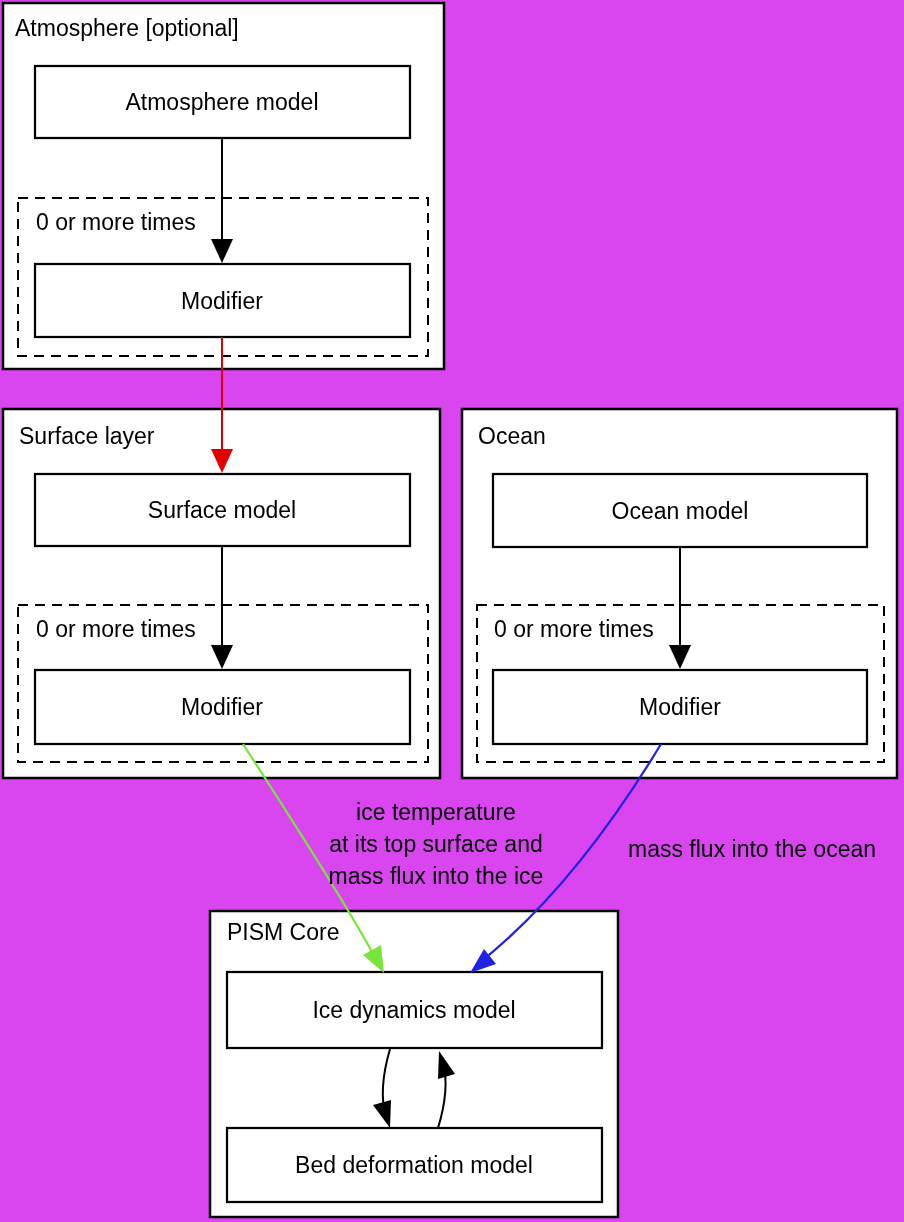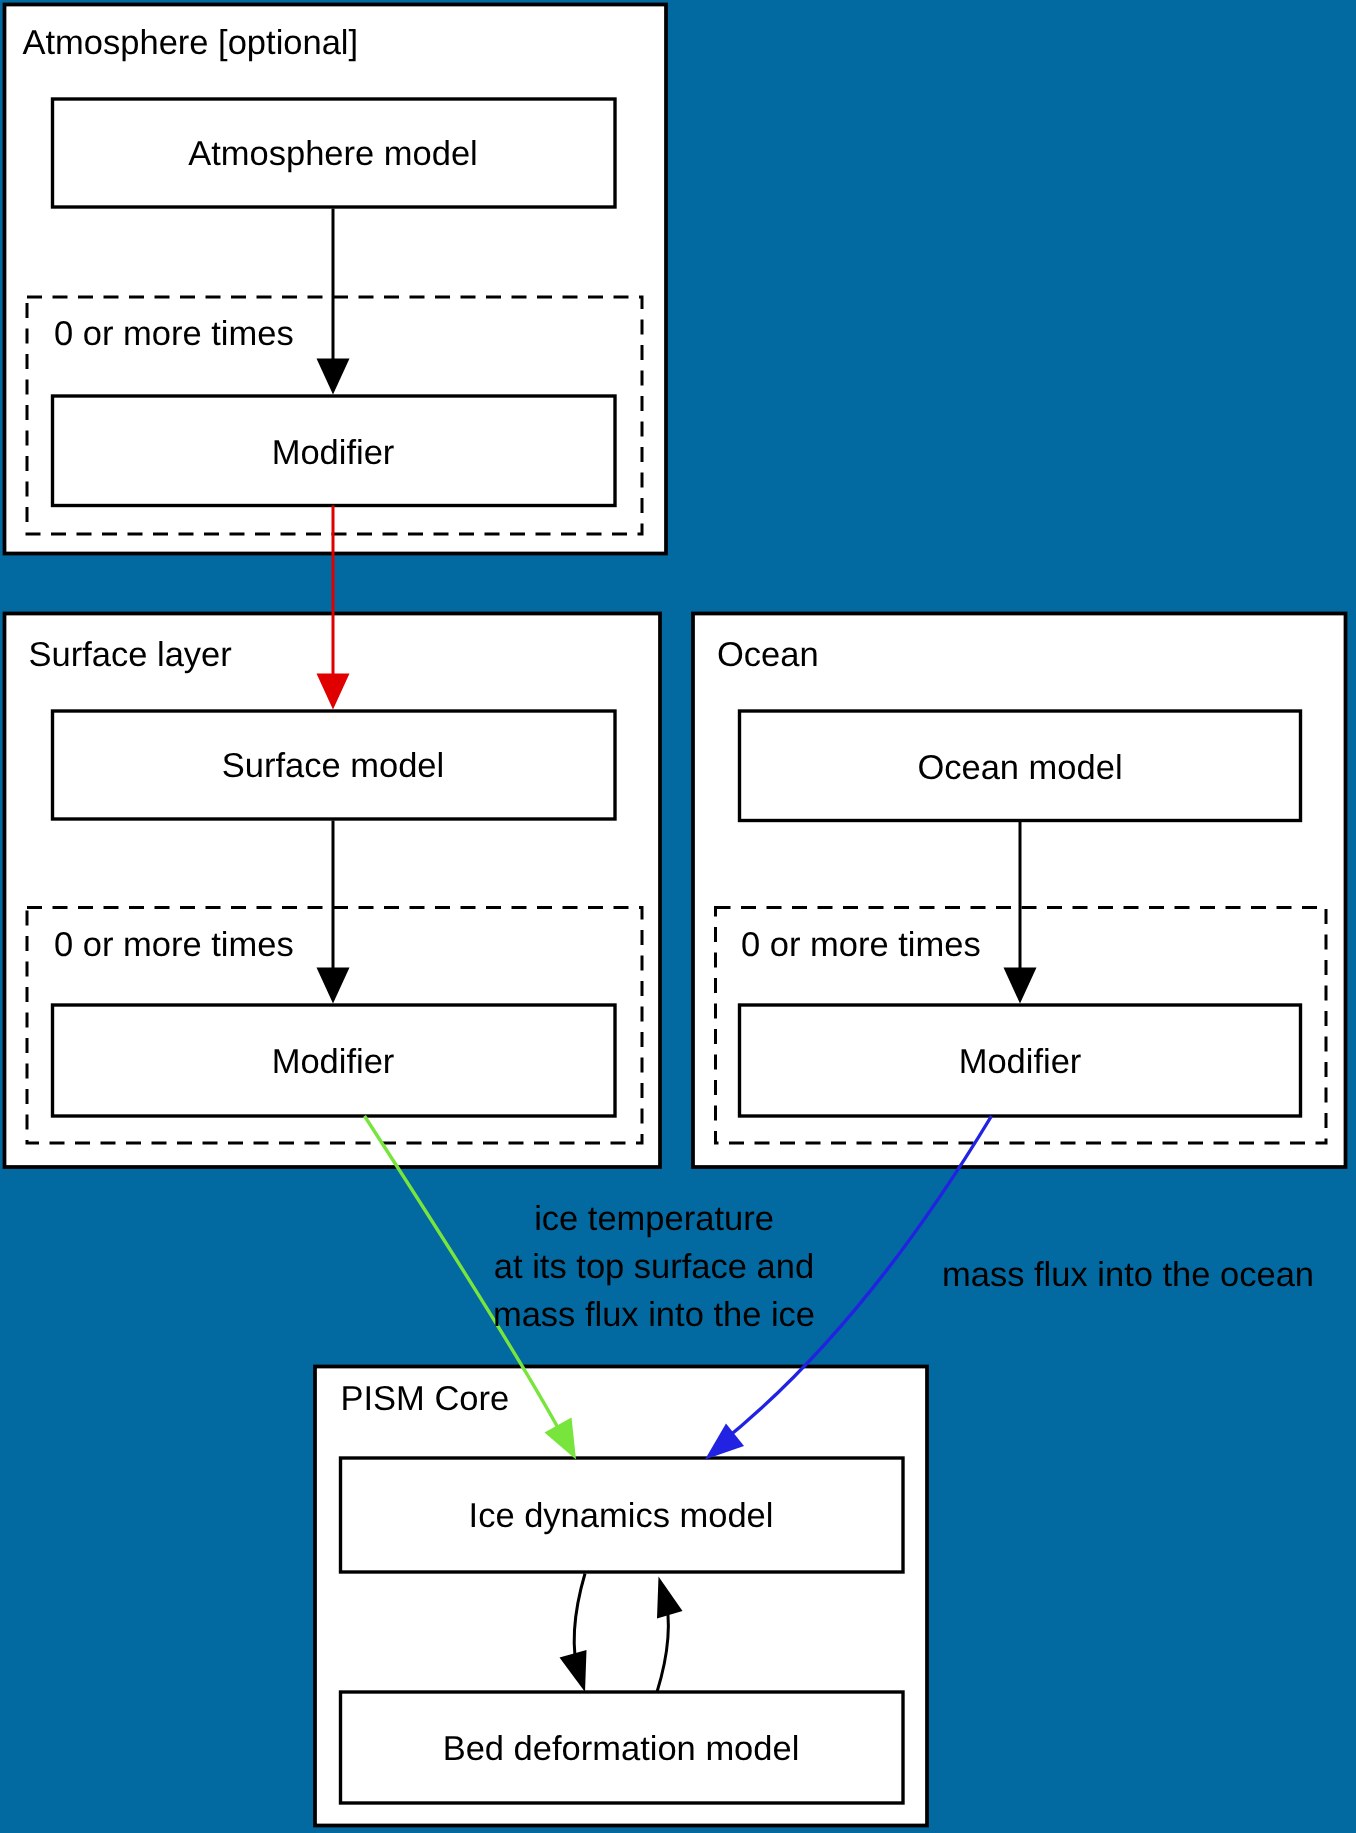--- a/index.html
+++ b/index.html
@@ -1,17 +1,17 @@
 <!DOCTYPE html>
 <html><head>
 <meta charset="utf-8">
 <title>Diagram</title>
 <style>
   html, body { margin: 0; padding: 0; background: #ffffff; }
-  #stage { position: relative; width: 904px; height: 1222px; background: #0369a1; }
+  #stage { position: relative; width: 904px; height: 1222px; background: #d946ef; }
   svg { display: block; }
   text.lbl {
     font-family: "Liberation Sans", "DejaVu Sans", sans-serif;
     font-size: 23px;
     fill: #000000;
   }
 </style>
 </head>
 <body>
 

